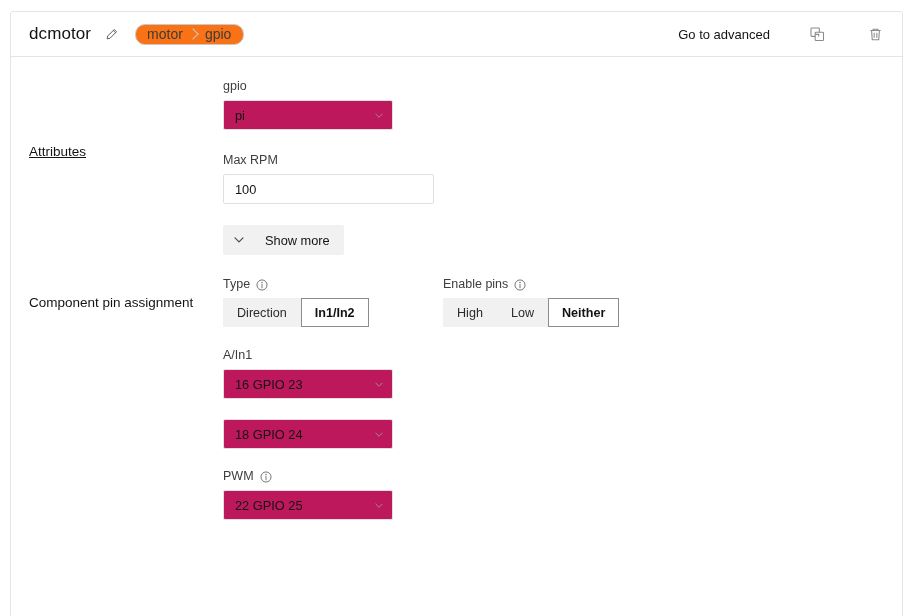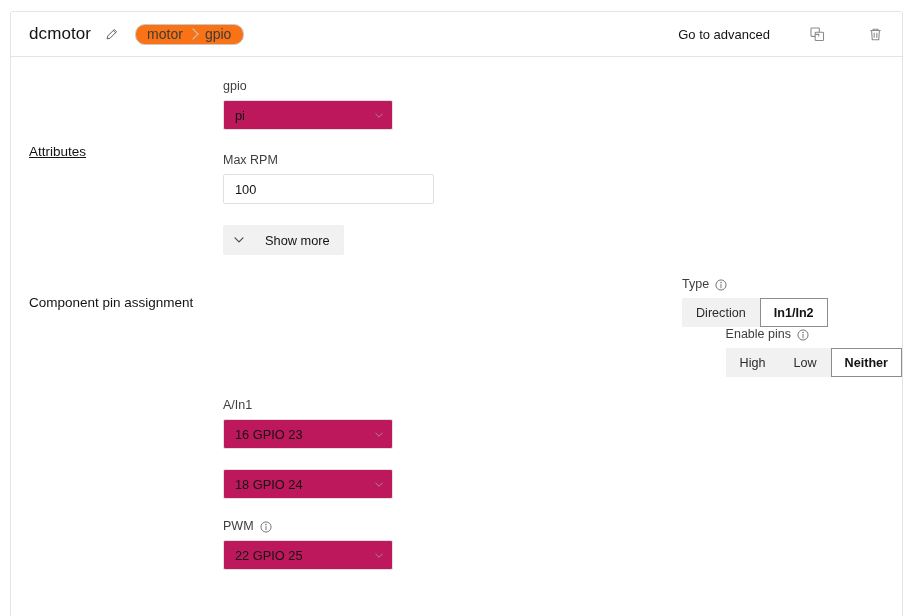--- a/index.html
+++ b/index.html
@@ -308,21 +308,21 @@
         </div>
       </div>
     </div>
 
     <div class="section-row" style="padding-top:22px;">
 
       <div class="section-label" style="padding-top:16px;">Component pin assignment</div>
 
       <div class="section-fields">
 
-        <div style="display:flex; align-items:flex-end;flex-direction:column;">
+        <div style="display:flex; align-items:center;">
 
           <div style="width:220px;">
             <div class="field-label">
               <span>Type</span>
               <span class="info-icon">
                 <svg width="12" height="12" viewBox="0 0 14 14" fill="none" aria-hidden="true">
                   <circle cx="7" cy="7" r="5.9" stroke="#6e6e6e" stroke-width="1.1"></circle>
                   <circle cx="7" cy="4.1" r=".85" fill="#6e6e6e"></circle>
                   <path d="M7 6.2v4.1" stroke="#6e6e6e" stroke-width="1.1" stroke-linecap="round"></path>
                 </svg>

